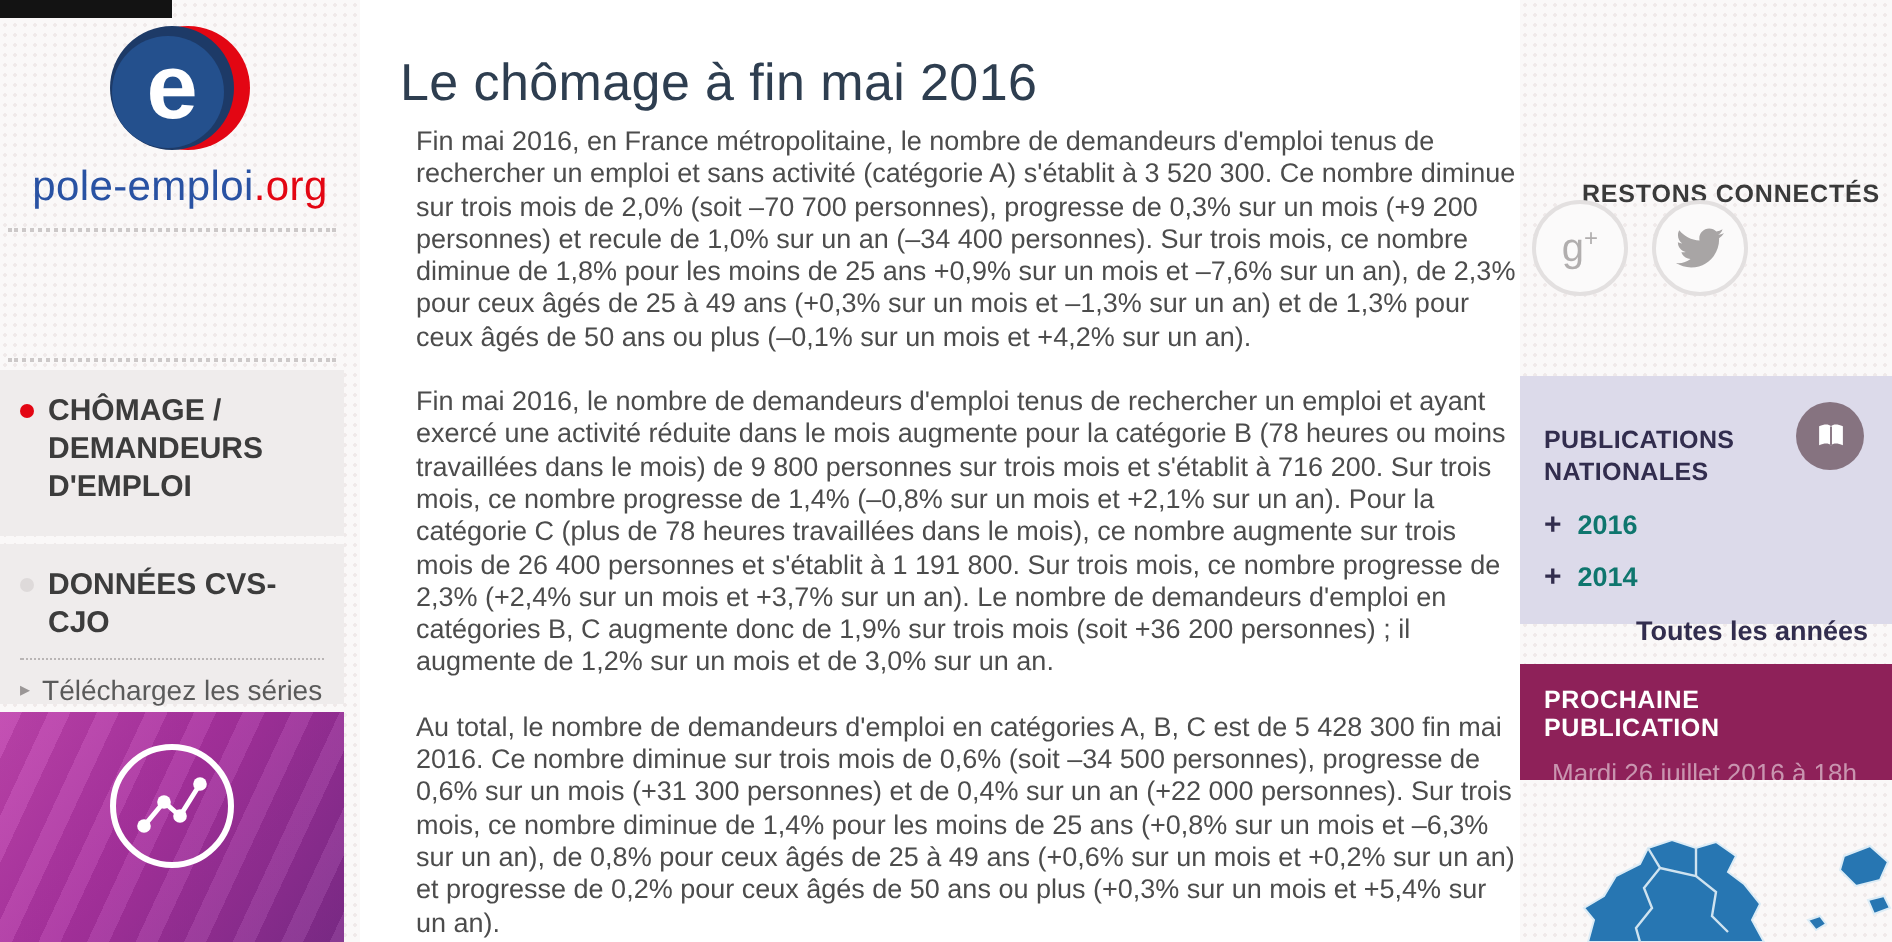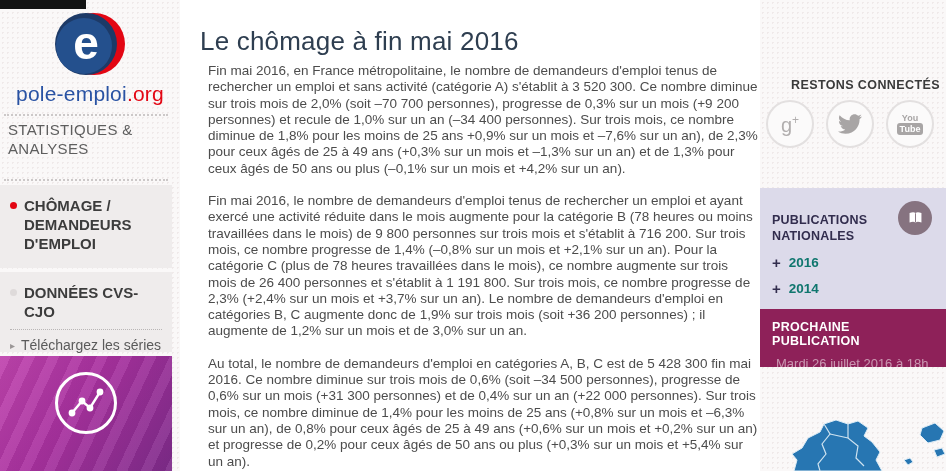--- a/index.html
+++ b/index.html
@@ -51,39 +51,39 @@
   
   #main { position:absolute; left:180px; top:0; width:580px; height:471px; background:#fff; }
   #page-title { position:absolute; left:20px; top:26px; font-size:26px; font-weight:400;
     color:#2e3e50; letter-spacing:0.2px; }
   #paragraphs { position:absolute; left:28px; top:63px; width:552px; }
   #paragraphs p { font-size:13.5px; line-height:16.3px; color:#4c4c4c; margin-bottom:16px; }
 
   
   #rightcol { position:absolute; left:760px; top:0; width:186px; height:471px; }
   .side-heading { font-weight:bold; font-size:12.5px; color:#3a3a3a; letter-spacing:0.4px; }
-  #restons-title { position:absolute; left:8px; top:78px;padding-left:23px; }
+  #restons-title { position:absolute; left:8px; top:90px;padding-left:23px; }
   #social-row { position:absolute; left:6px; top:100px; display:flex; gap:12px; }
   .social-circle { width:48px; height:48px; border:2px solid #e3e0e0; border-radius:50%;
     background:#fbfafa; display:flex; flex-direction:column; align-items:center; justify-content:center; cursor:pointer; }
   .gplus { font-size:20px; color:#b1aeae; line-height:1; }
   .gplus sup { font-size:12px; }
   .yt-top { font-size:9px; font-weight:bold; color:#a8a5a5; line-height:10px; }
   .yt-bottom { font-size:9px; font-weight:bold; color:#fff; background:#a8a5a5; border-radius:3px; padding:0 3px; line-height:12px; }
 
   #pub-box { position:absolute; left:0; top:188px; width:186px; height:124px; background:#dcdaea; padding:24px 12px; }
   #pub-title { width:110px; font-weight:bold; font-size:12.5px; line-height:16px; color:#322d4e; letter-spacing:0.2px; }
   #book-circle { position:absolute; right:14px; top:13px; width:34px; height:34px; border-radius:50%;
     background:#867380; display:flex; align-items:center; justify-content:center; }
   .year-row { display:flex; align-items:center; gap:8px; margin-top:11px; cursor:pointer; }
   .year-plus { font-size:15px; font-weight:bold; color:#322d4e; line-height:1; }
   .year-label { font-size:13.5px; font-weight:bold; color:#0f766e; }
   #all-years { margin-top:12px; font-size:13.5px; font-weight:bold; color:#322d4e; cursor:pointer;text-align:right; }
 
-  #next-box { position:absolute; left:0; top:309px; width:186px; height:58px; background:#8e2159; padding:11px 12px; }
+  #next-box { position:absolute; left:0; top:332px; width:186px; height:58px; background:#8e2159; padding:11px 12px; }
   #next-title { font-weight:bold; font-size:12.5px; color:#ffffff; letter-spacing:0.3px; }
   #next-date { margin-top:8px; padding-left:4px; font-size:13px; color:rgba(255,255,255,0.52); }
 
   #regional-title { position:absolute; left:8px; top:398px; }
   #map-wrap { position:absolute; left:4px; top:420px; width:182px; height:51px; cursor:pointer; }
 </style>
 </head>
 <body>
 
 <div id="page">
@@ -98,21 +98,20 @@
         <circle cx="33" cy="38" r="28" fill="#24508d"></circle>
         <text x="35" y="51" text-anchor="middle" font-family="Liberation Sans, sans-serif" font-size="46" font-weight="bold" fill="#ffffff">e</text>
       </svg>
       <div class="wordmark">
         <span class="blue">pole-emploi</span><span class="red">.org</span>
       </div>
     </div>
 
     <div id="sep1" class="dotted-sep"></div>
 
-    <div id="section-label">STATISTIQUES &amp; ANALYSES</div>
 
     <div id="sep2" class="dotted-sep"></div>
 
     <div id="menu-box1" class="menu-box">
       <div class="menu-item-active">
         <span class="bullet-red"></span>
         <span class="menu-label">CHÔMAGE / DEMANDEURS D'EMPLOI</span>
       </div>
     </div>
 
@@ -155,24 +154,20 @@
     <div id="restons-title" class="side-heading">RESTONS CONNECTÉS</div>
 
     <div id="social-row">
       <div class="social-circle">
         <span class="gplus"><span>g</span><sup>+</sup></span>
       </div>
       <div class="social-circle">
         <svg width="24" height="24" viewBox="0 0 24 24">
           <path fill="#a8a5a5" d="M23.954 4.569c-.885.389-1.83.654-2.825.775 1.014-.611 1.794-1.574 2.163-2.723-.951.555-2.005.959-3.127 1.184-.896-.959-2.173-1.559-3.591-1.559-2.717 0-4.92 2.203-4.92 4.917 0 .39.045.765.127 1.124C7.691 8.094 4.066 6.13 1.64 3.161c-.427.722-.666 1.561-.666 2.475 0 1.71.87 3.213 2.188 4.096-.807-.026-1.566-.248-2.228-.616v.061c0 2.385 1.693 4.374 3.946 4.827-.413.111-.849.171-1.296.171-.314 0-.615-.03-.916-.086.631 1.953 2.445 3.377 4.604 3.417-1.68 1.319-3.809 2.105-6.102 2.105-.39 0-.779-.023-1.17-.067 2.189 1.394 4.768 2.209 7.557 2.209 9.054 0 13.999-7.496 13.999-13.986 0-.209 0-.42-.015-.63.961-.689 1.8-1.56 2.46-2.548l-.047-.02z"></path>
         </svg>
-      </div>
-      <div class="social-circle">
-        <span class="yt-top">You</span>
-        <span class="yt-bottom">Tube</span>
       </div>
     </div>
 
     <div id="pub-box">
       <div id="pub-title">PUBLICATIONS NATIONALES</div>
       <div id="book-circle">
         <svg width="19" height="19" viewBox="0 0 24 24">
           <path fill="#ffffff" d="M4.5 5.2 C8 3.6 10.6 3.8 12 5.2 C13.4 3.8 16 3.6 19.5 5.2 L19.5 17.2 C16 15.7 13.4 15.9 12 17.3 C10.6 15.9 8 15.7 4.5 17.2 Z"></path>
           <line x1="12" y1="5.4" x2="12" y2="17" stroke="#867380" stroke-width="1.2"></line>
         </svg>

